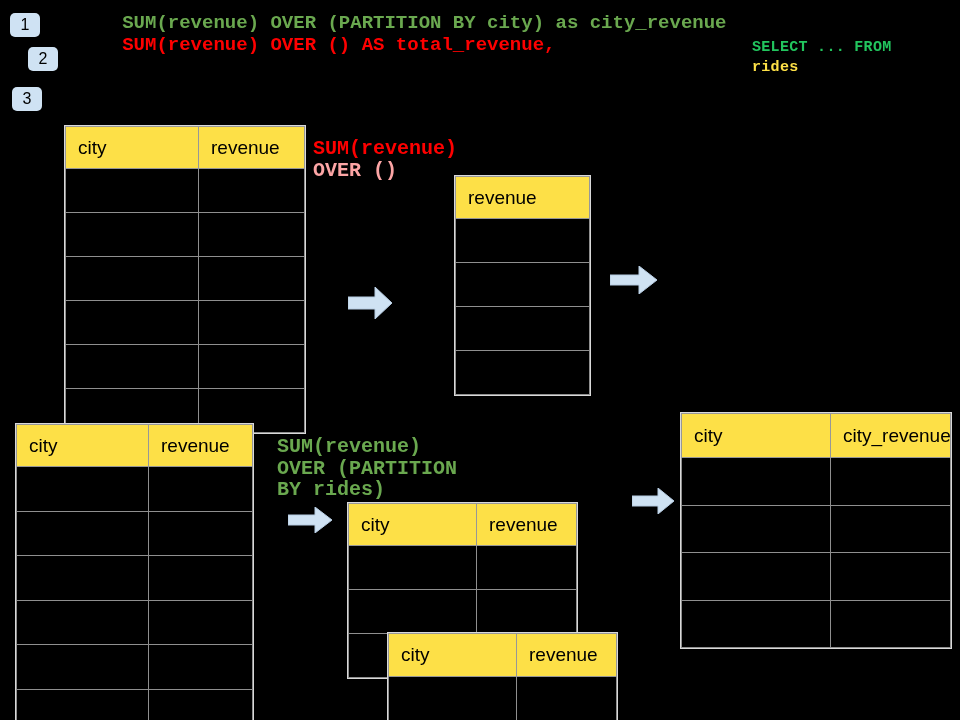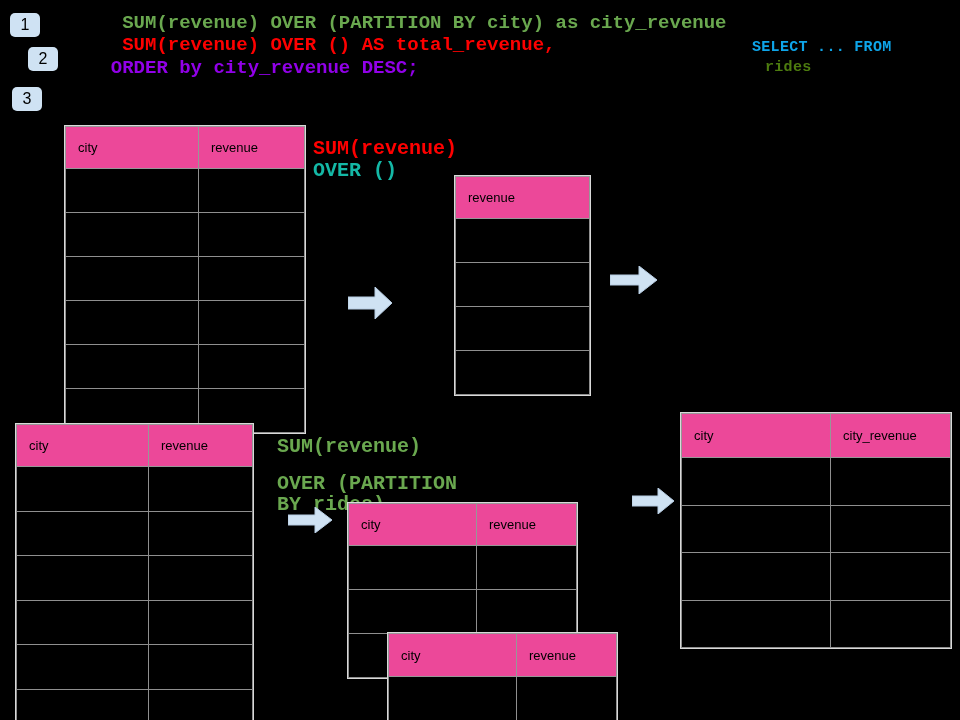--- a/index.html
+++ b/index.html
@@ -21,21 +21,21 @@
   #main-code{position:absolute;left:88px;top:12px;font-size:19px;line-height:22.4px;letter-spacing:0px;}
   #side-code{position:absolute;left:752px;top:38px;font-size:15px;line-height:19.5px;letter-spacing:0.3px;}
   #annotation-total{position:absolute;left:313px;top:138px;font-size:20px;line-height:21.5px;}
   #annotation-partition{position:absolute;left:277px;top:436px;font-size:20px;line-height:21.5px;}
   
   table.dtable{
     position:absolute;border-collapse:collapse;table-layout:fixed;
     outline:1px solid #d9d9d9;background:#000;
   }
   table.dtable th{
-    background:#ec4899;color:#000;font-weight:normal;font-size:13px;
+    background:#fde047;color:#000;font-weight:normal;font-size:19px;
     text-align:left;padding:0 0 0 12px;border:1px solid #979797;height:41px;
     font-family:"Liberation Sans",sans-serif;overflow:hidden;
   }
   table.dtable td{border:1px solid #8f8f8f;background:#000;height:41px;}
   #table-source-top{left:65px;top:126px;width:240px;}
   #table-source-top th:first-child,#table-source-top td:first-child{width:120px;}
   #table-total-result{left:455px;top:176px;width:135px;}
   #table-source-bottom{left:16px;top:424px;width:237px;}
   #table-source-bottom th:first-child,#table-source-bottom td:first-child{width:119px;}
   #table-source-bottom td{height:41.5px;}
@@ -60,36 +60,35 @@
 
 <div id="canvas">
 
   <div class="badge" id="badge-1">1</div>
   <div class="badge" id="badge-2">2</div>
   <div class="badge" id="badge-3">3</div>
 
   <div id="main-code">
     <div class="codeline" style="color: rgb(106, 168, 79);">   SUM(revenue) OVER (PARTITION BY city) as city_revenue</div>
     <div class="codeline" style="color: rgb(254, 0, 0);">   SUM(revenue) OVER () AS total_revenue,</div>
-    <div class="codeline" style="color: rgb(145, 0, 232);">  ORDER by city_revenue DESC;</div>
   </div>
 
   <div id="side-code">
-    <div class="codeline" style="color: #0ea5e9; font-family: Liberation Mono, monospace;">SELECT ... FROM</div>
-    <div class="codeline" style="color: #4d7c0f; margin-left: 13px;">rides</div>
+    <div class="codeline" style="color: #22c55e; font-family: Liberation Mono, monospace;">SELECT ... FROM</div>
+    <div class="codeline" style="color: #fde047;">rides</div>
   </div>
 
   <div id="annotation-total">
     <div class="codeline" style="color: rgb(254, 0, 0);">SUM(revenue)</div>
-    <div class="codeline" style="color: #14b8a6;">OVER ()</div>
+    <div class="codeline" style="color: #fca5a5;">OVER ()</div>
   </div>
 
   <div id="annotation-partition">
     <div class="codeline" style="color: rgb(106, 168, 79);">SUM(revenue)</div>
-    <div class="codeline" style="color: rgb(106, 168, 79); margin-top: 15px;">OVER (PARTITION</div>
+    <div class="codeline" style="color: rgb(106, 168, 79);">OVER (PARTITION</div>
     <div class="codeline" style="color: rgb(106, 168, 79);">BY rides)</div>
   </div>
 
   <table class="dtable" id="table-source-top">
       <thead>
         <tr>
           <th>city</th>
           <th>revenue</th>
         </tr>
       </thead>

